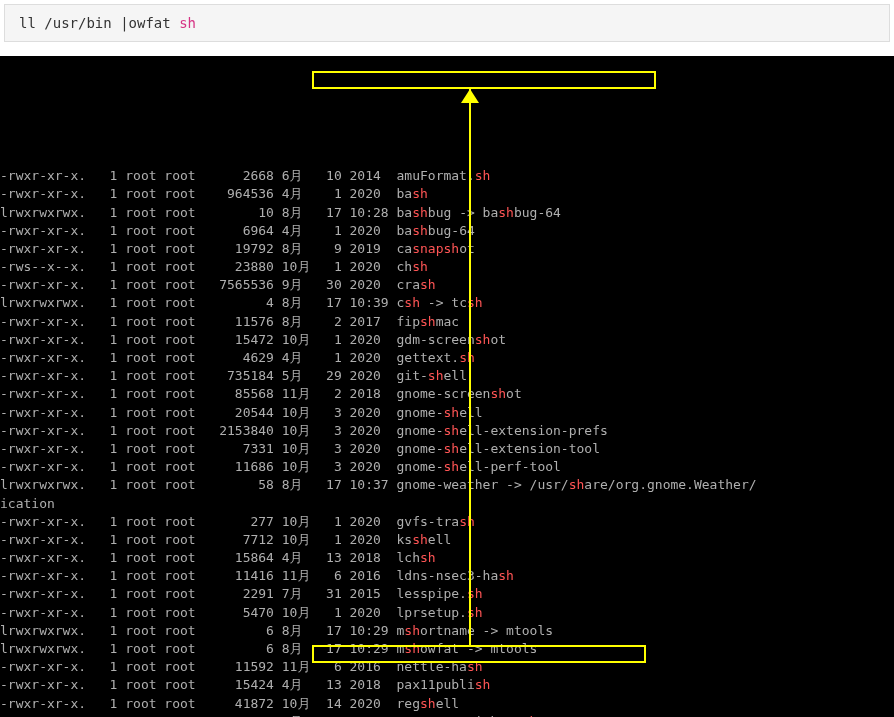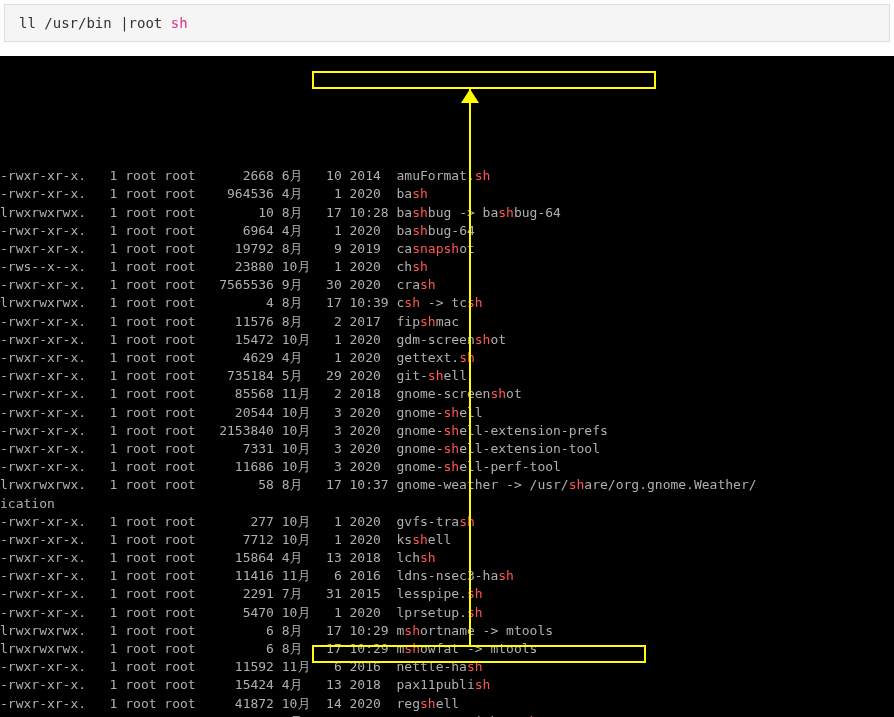--- a/index.html
+++ b/index.html
@@ -11,21 +11,21 @@
     .hl { color: #ff5555; }
     .box1 { position: absolute; border: 2px solid yellow; left: 312px; top: 15px; width: 344px; height: 18px; }
     .box2 { position: absolute; border: 2px solid yellow; left: 312px; top: 589px; width: 334px; height: 18px; }
     .arrow-line { position: absolute; left: 469px; top: 33px; width: 2px; height: 556px; background: yellow; }
     .arrow-head { position: absolute; left: 461px; top: 33px; width: 0; height: 0; border-left: 9px solid transparent; border-right: 9px solid transparent; border-bottom: 14px solid yellow; }
   </style>
 </head>
 <body>
 
 <div class="command-box">
-  <span class="command"><span>ll /usr/bin |root </span><span class="cmd-hl">sh</span></span>
+  <span class="command"><span>ll /usr/bin |owfat </span><span class="cmd-hl">sh</span></span>
 </div>
 
 <div class="terminal" id="terminal">
   <div class="box1"></div>
   <div class="box2"></div>
   <div class="arrow-line"></div>
   <div class="arrow-head"></div>
   
 <div>-rwxr-xr-x.   1 root root      2668 6月   10 2014  amuFormat.<span class="hl">sh</span></div><div>-rwxr-xr-x.   1 root root    964536 4月    1 2020  ba<span class="hl">sh</span></div><div>lrwxrwxrwx.   1 root root        10 8月   17 10:28 ba<span class="hl">sh</span>bug -&gt; ba<span class="hl">sh</span>bug-64</div><div>-rwxr-xr-x.   1 root root      6964 4月    1 2020  ba<span class="hl">sh</span>bug-64</div><div>-rwxr-xr-x.   1 root root     19792 8月    9 2019  ca<span class="hl">snapsh</span>ot</div><div>-rws--x--x.   1 root root     23880 10月   1 2020  ch<span class="hl">sh</span></div><div>-rwxr-xr-x.   1 root root   7565536 9月   30 2020  cra<span class="hl">sh</span></div><div>lrwxrwxrwx.   1 root root         4 8月   17 10:39 c<span class="hl">sh</span> -&gt; tc<span class="hl">sh</span></div><div>-rwxr-xr-x.   1 root root     11576 8月    2 2017  fip<span class="hl">sh</span>mac</div><div>-rwxr-xr-x.   1 root root     15472 10月   1 2020  gdm-screen<span class="hl">sh</span>ot</div><div>-rwxr-xr-x.   1 root root      4629 4月    1 2020  gettext.<span class="hl">sh</span></div><div>-rwxr-xr-x.   1 root root    735184 5月   29 2020  git-<span class="hl">sh</span>ell</div><div>-rwxr-xr-x.   1 root root     85568 11月   2 2018  gnome-screen<span class="hl">sh</span>ot</div><div>-rwxr-xr-x.   1 root root     20544 10月   3 2020  gnome-<span class="hl">sh</span>ell</div><div>-rwxr-xr-x.   1 root root   2153840 10月   3 2020  gnome-<span class="hl">sh</span>ell-extension-prefs</div><div>-rwxr-xr-x.   1 root root      7331 10月   3 2020  gnome-<span class="hl">sh</span>ell-extension-tool</div><div>-rwxr-xr-x.   1 root root     11686 10月   3 2020  gnome-<span class="hl">sh</span>ell-perf-tool</div><div>lrwxrwxrwx.   1 root root        58 8月   17 10:37 gnome-weather -&gt; /usr/<span class="hl">sh</span>are/org.gnome.Weather/</div><div>ication</div><div>-rwxr-xr-x.   1 root root       277 10月   1 2020  gvfs-tra<span class="hl">sh</span></div><div>-rwxr-xr-x.   1 root root      7712 10月   1 2020  ks<span class="hl">sh</span>ell</div><div>-rwxr-xr-x.   1 root root     15864 4月   13 2018  lch<span class="hl">sh</span></div><div>-rwxr-xr-x.   1 root root     11416 11月   6 2016  ldns-nsec3-ha<span class="hl">sh</span></div><div>-rwxr-xr-x.   1 root root      2291 7月   31 2015  lesspipe.<span class="hl">sh</span></div><div>-rwxr-xr-x.   1 root root      5470 10月   1 2020  lprsetup.<span class="hl">sh</span></div><div>lrwxrwxrwx.   1 root root         6 8月   17 10:29 m<span class="hl">sh</span>ortname -&gt; mtools</div><div>lrwxrwxrwx.   1 root root         6 8月   17 10:29 m<span class="hl">sh</span>owfat -&gt; mtools</div><div>-rwxr-xr-x.   1 root root     11592 11月   6 2016  nettle-ha<span class="hl">sh</span></div><div>-rwxr-xr-x.   1 root root     15424 4月   13 2018  pax11publi<span class="hl">sh</span></div><div>-rwxr-xr-x.   1 root root     41872 10月  14 2020  reg<span class="hl">sh</span>ell</div><div>-rwxr-xr-x.   1 root root     34620 4月    1 2020  rescan-scsi-bus.<span class="hl">sh</span></div></div>
 

